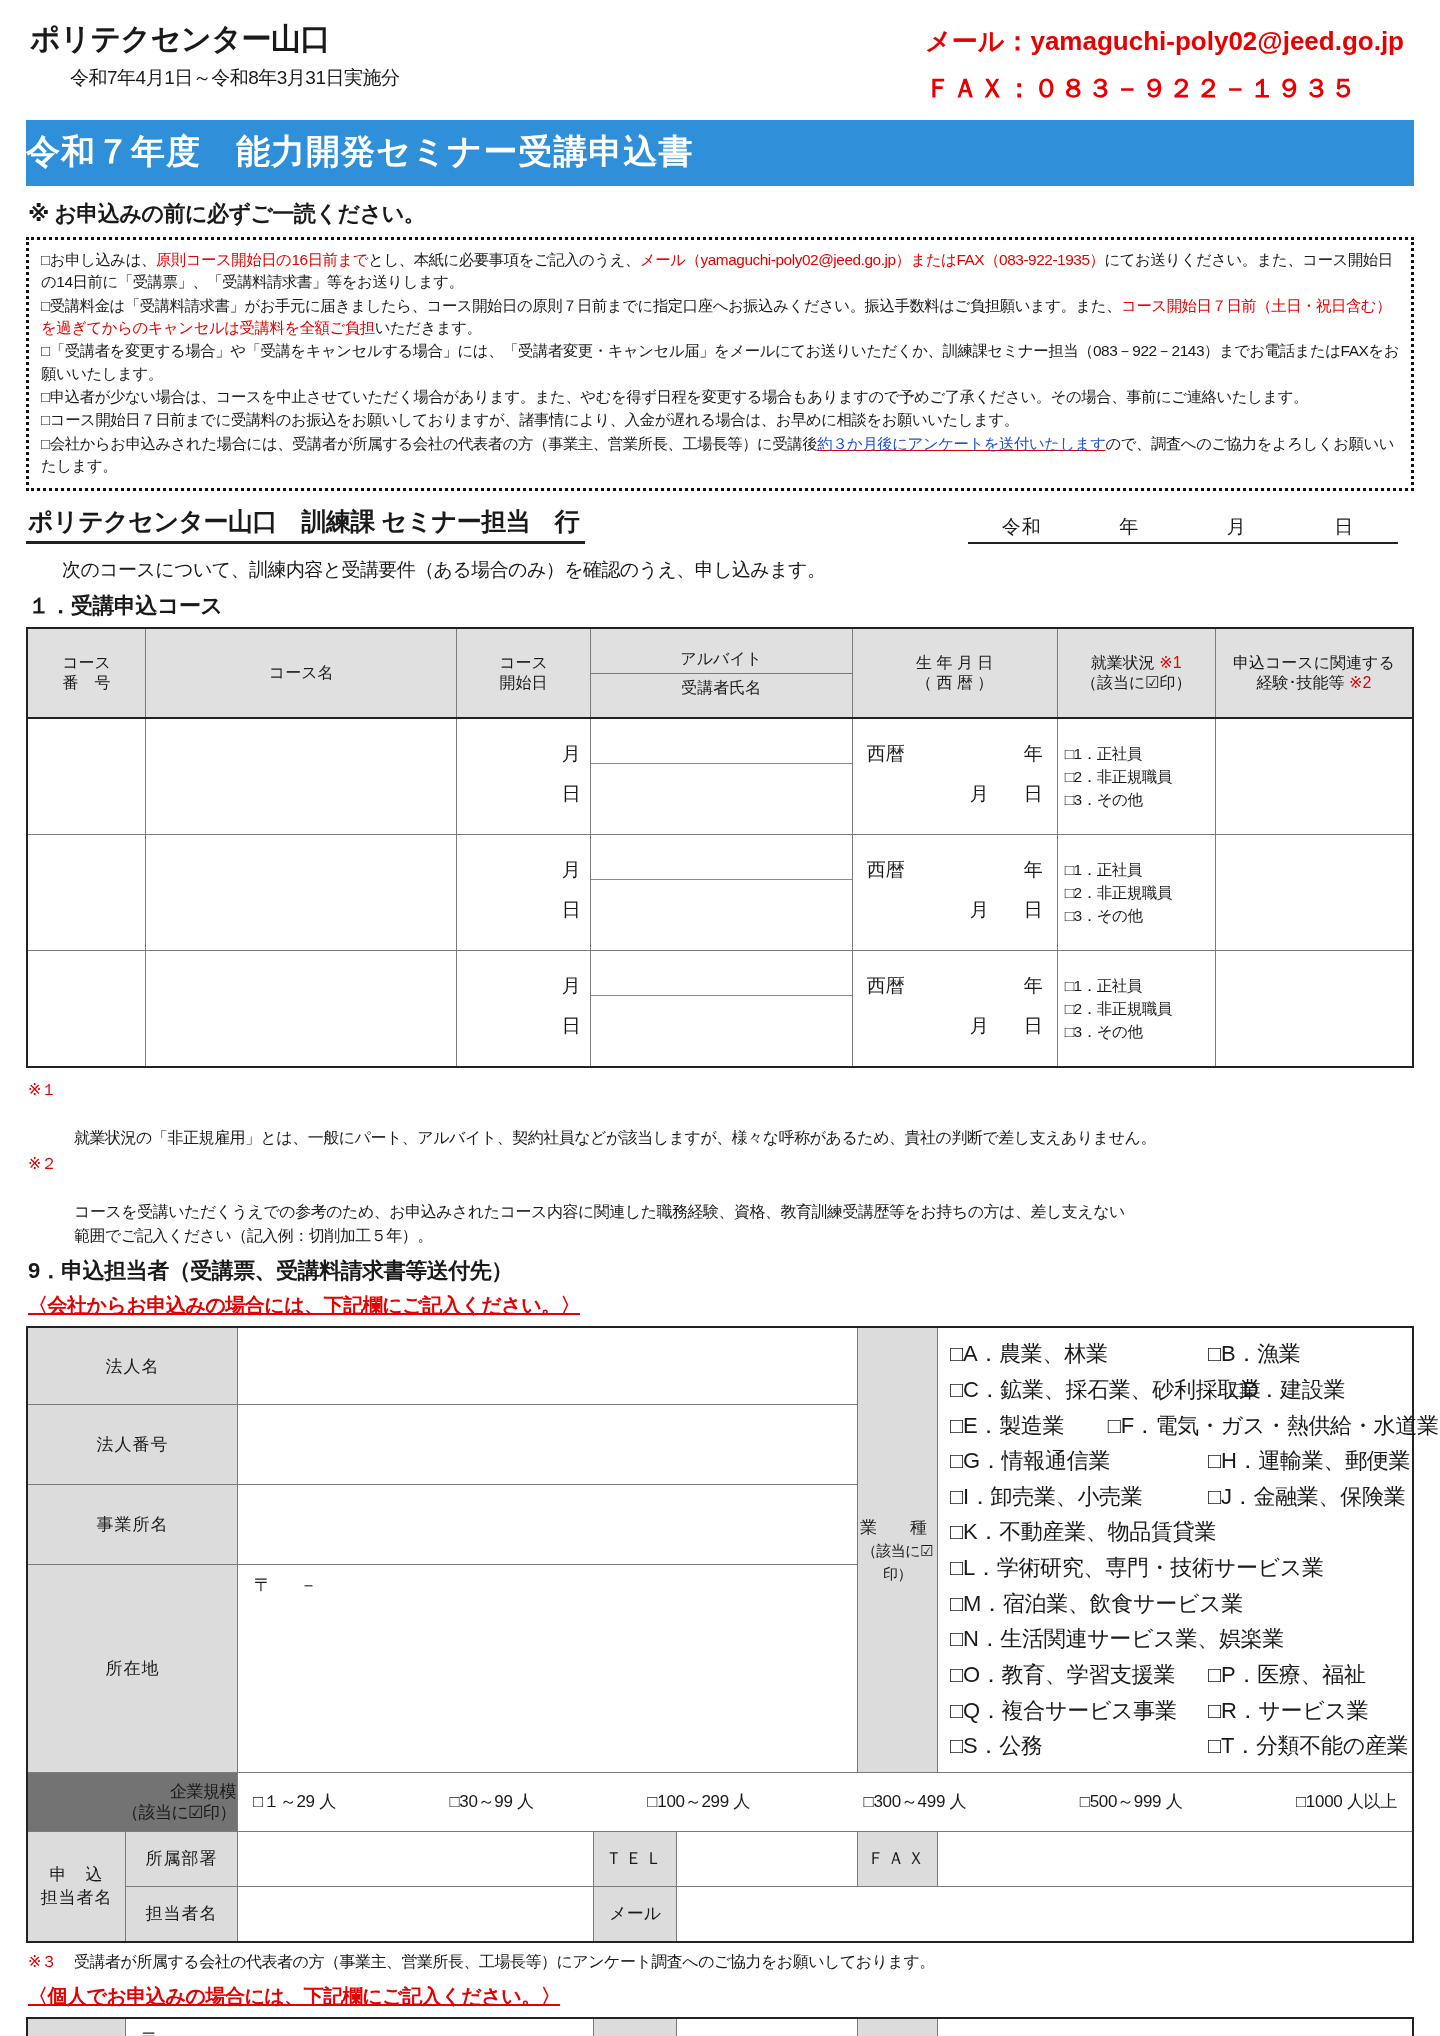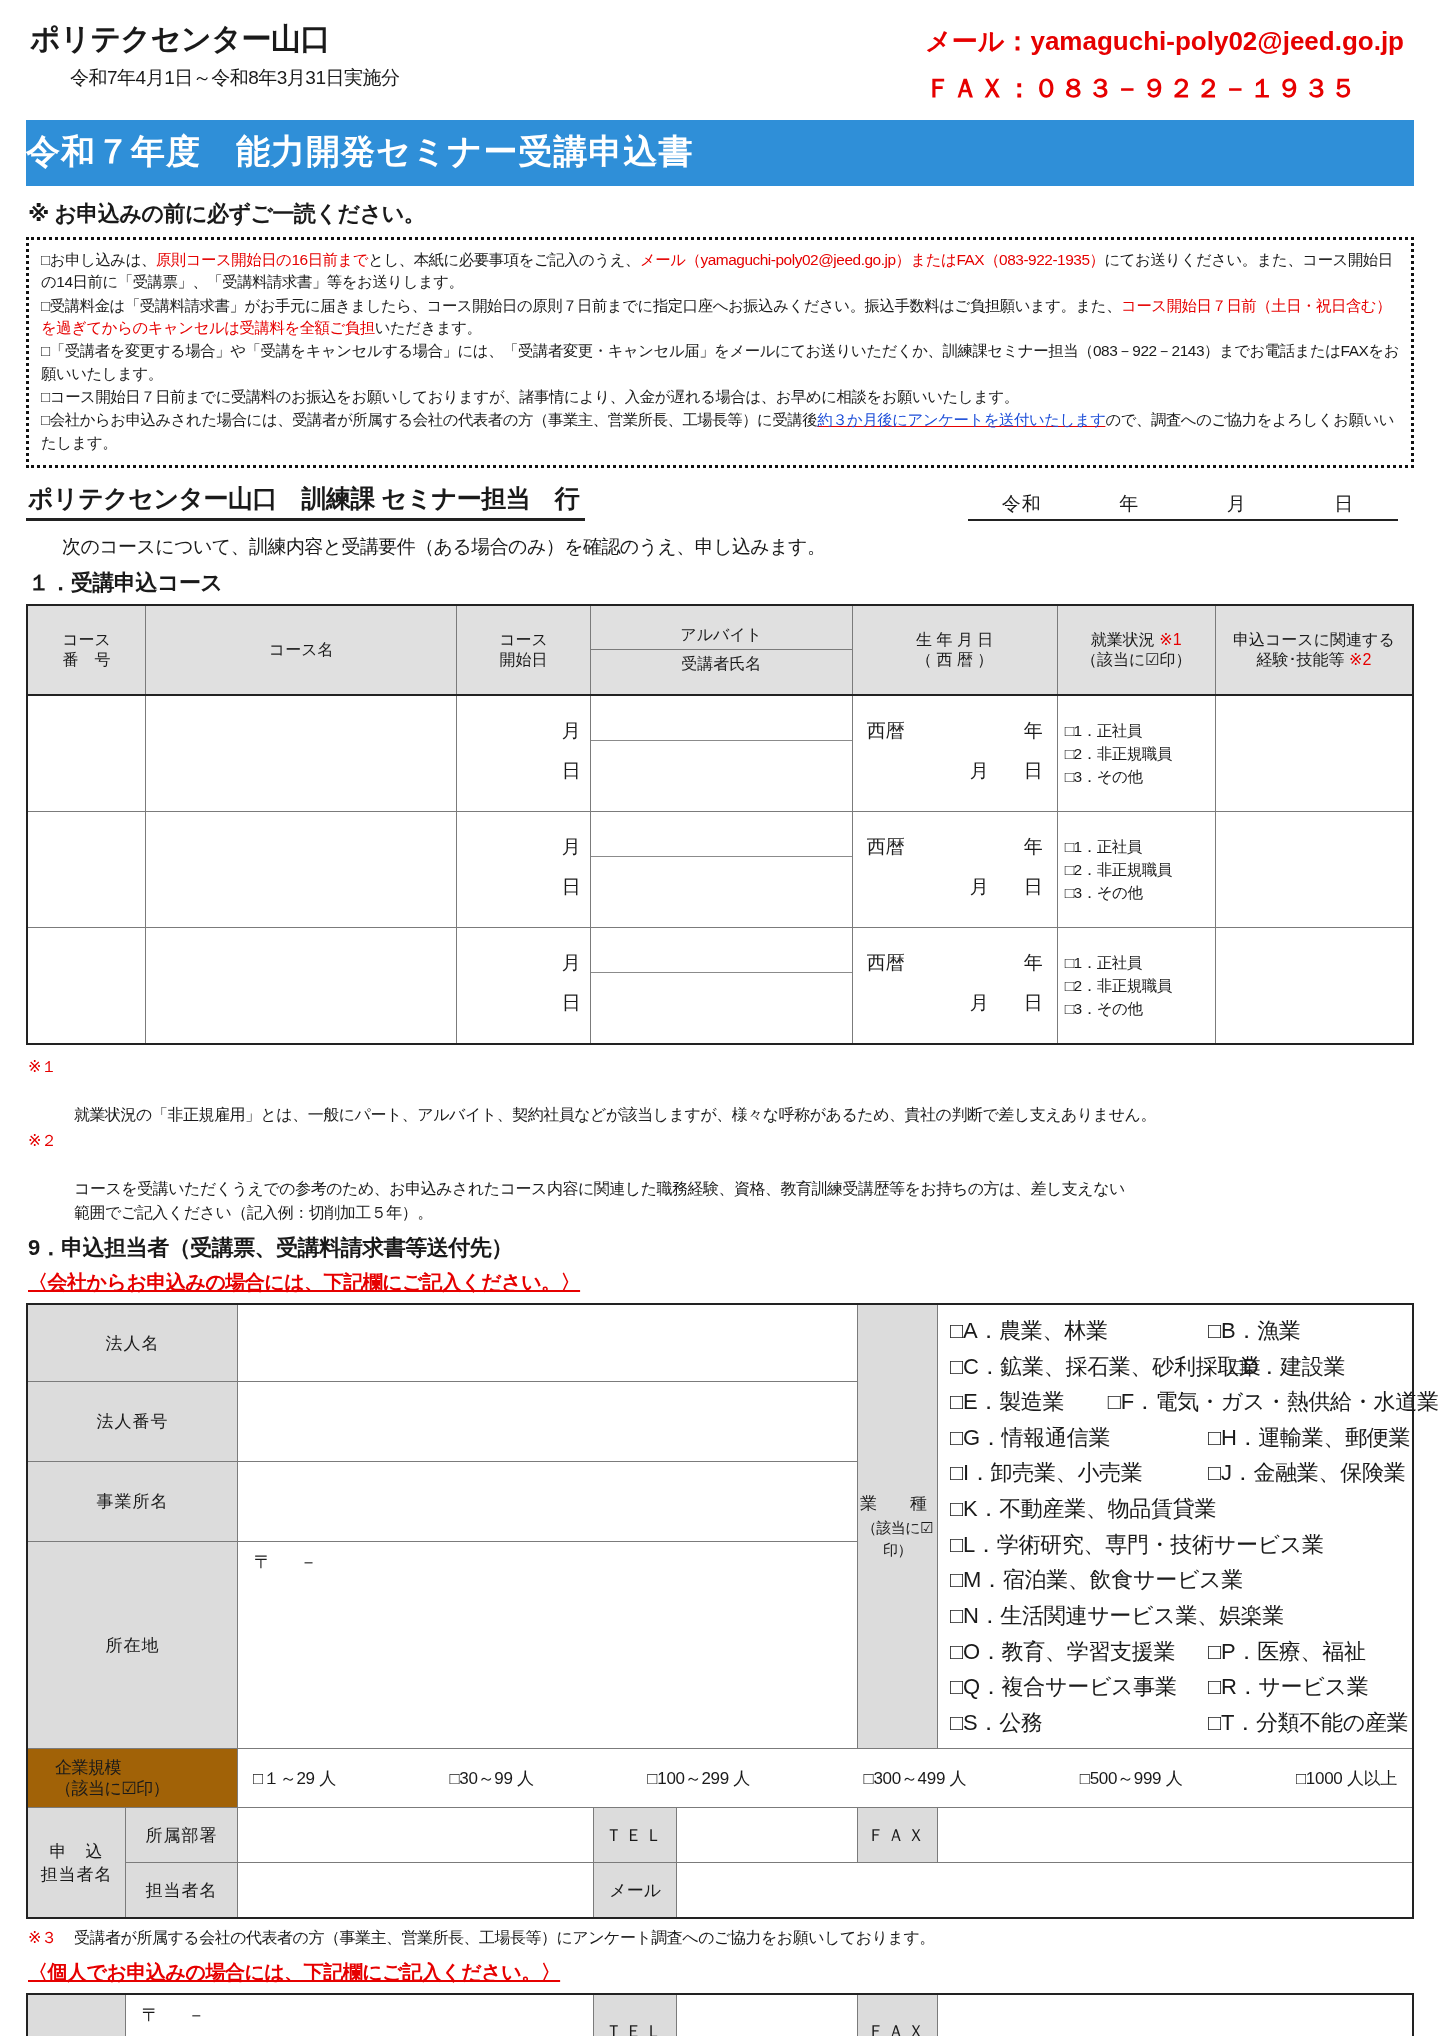--- a/index.html
+++ b/index.html
@@ -104,21 +104,21 @@
 
   .footnotes{margin:10px 0 0 2px;}
   .fn{display:flex;font-size:16px;line-height:1.5;margin-bottom:2px;letter-spacing:-0.5px;}
   .fn .mark{color:#e60000;width:46px;flex:none;}
   .fn-body{flex:1;margin-top:48px;}
 
   
   .comp-tbl{border:2.5px solid #222;}
   .comp-tbl td{border:1px solid #7b7b7b;font-size:17px;vertical-align:middle;}
   .lbl{background:#dcdcdc;text-align:center;letter-spacing:1px;}
-  .lbl-sm{background:#a16207;text-align:left;font-size:14px;line-height:1.25;letter-spacing:-0.5px;padding-left:27px;}
+  .lbl-sm{background:#737373;text-align:right;font-size:14px;line-height:1.25;letter-spacing:-0.5px;padding-left:27px;}
   .addr-cell{position:relative;height:142px;padding:0 !important;}
   .addr-cell .postal{position:absolute;left:16px;top:8px;font-size:18px;letter-spacing:1px;}
   .addr-cell .postal .dash{display:inline-block;width:72px;text-align:center;}
   .gyosyu{background:#dcdcdc;text-align:center;line-height:1.5;font-size:17px;}
   .gyosyu .g1{letter-spacing:8px;}
   .gyosyu .g2{font-size:15px;letter-spacing:-0.5px;}
   .ind-list{padding:8px 6px 8px 12px !important;}
   .ind-row{display:flex;font-size:22px;line-height:1.62;white-space:nowrap;letter-spacing:-0.3px;}
   .ind-row .c1{width:258px;flex:none;}
   .scale-row td{height:56px;}
@@ -158,20 +158,21 @@
   </div>
 
   <div class="title-bar">令和７年度　能力開発セミナー受講申込書</div>
 
   <div class="notice-head">※ お申込みの前に必ずご一読ください。</div>
   <div class="notice-box">
     <div id="notice-items">
         <div class="notice-item"><span>□お申し込みは、</span><span class="red">原則コース開始日の16日前まで</span><span>とし、本紙に必要事項をご記入のうえ、</span><span class="red">メール（yamaguchi-poly02@jeed.go.jp）またはFAX（083-922-1935）</span><span>にてお送りください。また、コース開始日の14日前に「受講票」、「受講料請求書」等をお送りします。</span></div>
         <div class="notice-item"><span>□受講料金は「受講料請求書」がお手元に届きましたら、コース開始日の原則７日前までに指定口座へお振込みください。振込手数料はご負担願います。また、</span><span class="red">コース開始日７日前（土日・祝日含む）を過ぎてからのキャンセルは受講料を全額ご負担</span><span>いただきます。</span></div>
         <div class="notice-item"><span>□「受講者を変更する場合」や「受講をキャンセルする場合」には、「受講者変更・キャンセル届」をメールにてお送りいただくか、訓練課セミナー担当（083－922－2143）までお電話またはFAXをお願いいたします。</span></div>
+        <div class="notice-item"><span>□申込者が少ない場合は、コースを中止させていただく場合があります。また、やむを得ず日程を変更する場合もありますので予めご了承ください。その場合、事前にご連絡いたします。</span></div>
         <div class="notice-item"><span>□コース開始日７日前までに受講料のお振込をお願いしておりますが、諸事情により、入金が遅れる場合は、お早めに相談をお願いいたします。</span></div>
         <div class="notice-item"><span>□会社からお申込みされた場合には、受講者が所属する会社の代表者の方（事業主、営業所長、工場長等）に受講後</span><span class="red-u">約３か月後にアンケートを送付いたします</span><span>ので、調査へのご協力をよろしくお願いいたします。</span></div>
       </div>
   </div>
 
   <div class="addressee-row">
     <div class="addressee">ポリテクセンター山口　訓練課 セミナー担当　行</div>
     <div class="date-line">
       <span>令和</span>
       <span>年</span>

